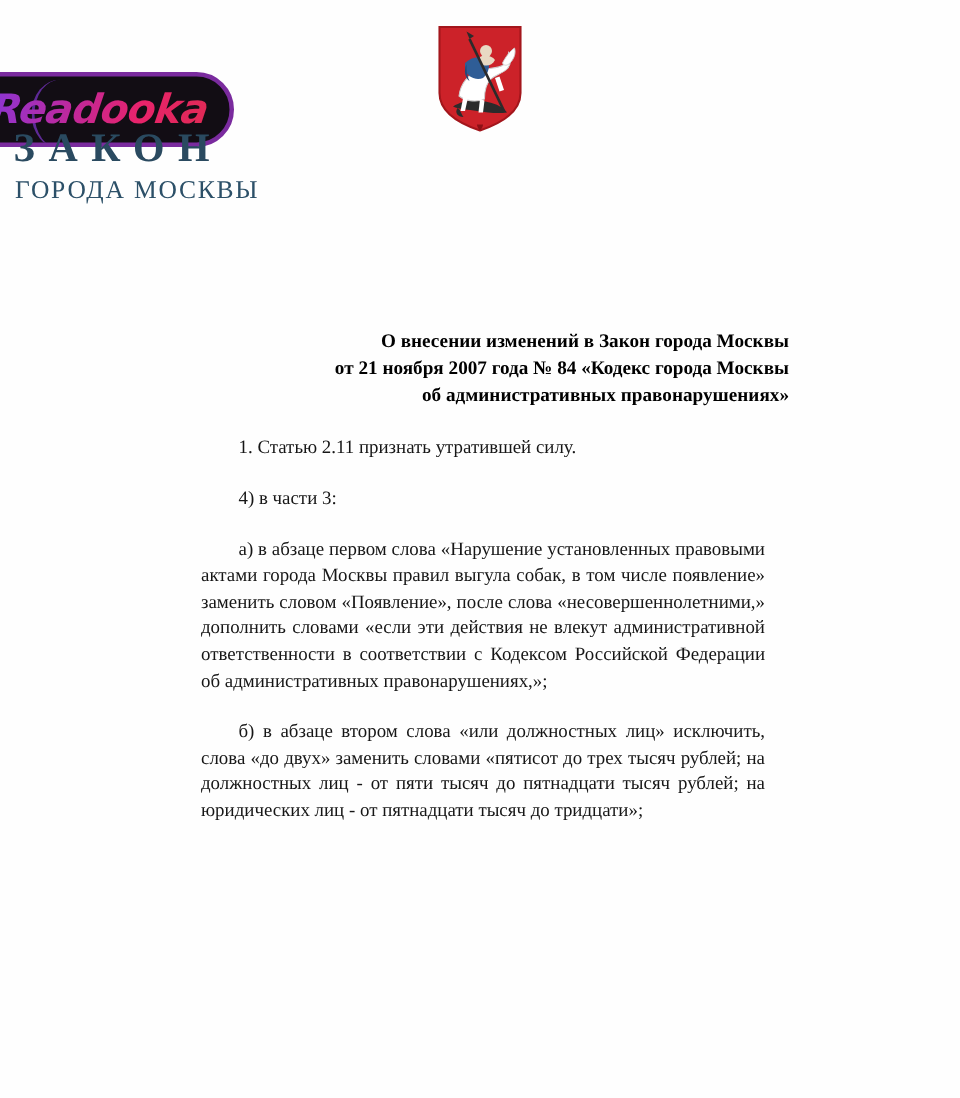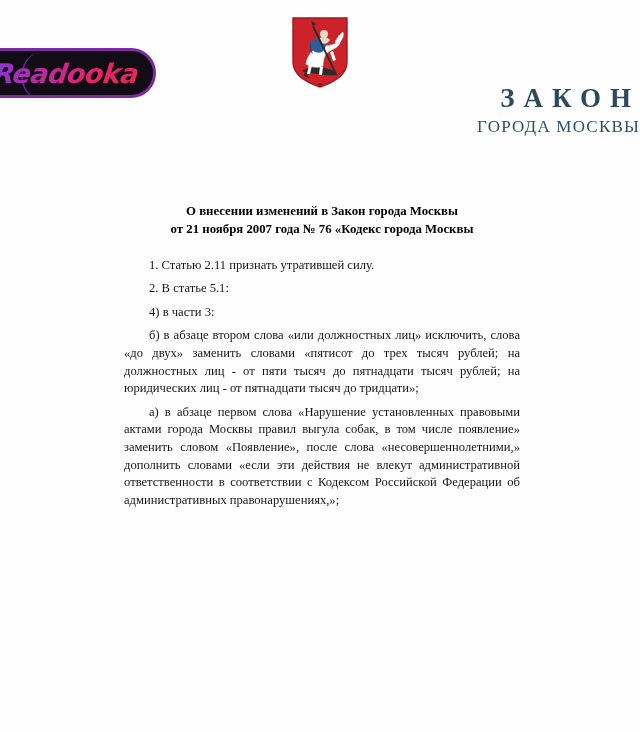--- a/index.html
+++ b/index.html
@@ -80,59 +80,60 @@
   .emblem {
     display: block;
   }
 
   
   .masthead {
     position: absolute;
     left: 0;
     right: 0;
     top: 84px;
-    text-align: right;
+    text-align: left;
   }
   .law-word {
     font-family: "Liberation Serif", "DejaVu Serif", serif;
     font-size: 27px;
     font-weight: 700;
     letter-spacing: 9px;
     color: #2a4a60;
     line-height: 1.05;
     text-indent: 9px;
   }
   .city-word {
     font-family: "Liberation Serif", "DejaVu Serif", serif;
     font-size: 17px;
     font-weight: 400;
     letter-spacing: 1.2px;
     color: #2c5068;
     margin-top: 5px;
+    padding-left: 10px;
   }
 
   
   .doc {
     position: absolute;
     left: 118px;
     top: 203px;
     width: 408px;
   }
   .doc-title {
-    text-align: center;
+    text-align: right;
     font-weight: 700;
     font-size: 12.8px;
     line-height: 17.8px;
     color: #000000;
-    margin: 0 0 18px 0;
+    margin: 16px 0 18px 0;
   }
   .doc-title div { white-space: nowrap; }
 
   .body-text p {
-    margin: 6px;
+    margin: 16px;
     font-size: 12.6px;
     line-height: 17.6px;
     text-align: justify;
     text-indent: 25px;
     color: #161616;
     hyphens: manual;
   }
 </style>
 </head>
 <body>
@@ -172,24 +173,24 @@
   </div>
 
   <div class="masthead">
     <div class="law-word">ЗАКОН</div>
     <div class="city-word">ГОРОДА МОСКВЫ</div>
   </div>
 
   <div class="doc">
     <div class="doc-title">
       <div>О внесении изменений в Закон города Москвы</div>
-      <div>от 21 ноября 2007 года № 76 «Кодекс города Москвы</div>
+      <div>от 21 ноября 2007 года № 84 «Кодекс города Москвы</div>
+      <div>об административных правонарушениях»</div>
     </div>
     <div class="body-text">
       <p>1. Статью 2.11 признать утратившей силу.</p>
-      <p>2. В статье 5.1:</p>
       <p>4) в части 3:</p>
+      <p>а) в абзаце первом слова «Нарушение установленных правовыми актами города Москвы правил выгула собак, в том числе появление» заменить словом «Появление», после слова «несовершеннолетними,» дополнить словами «если эти действия не влекут административной ответственности в соответствии с Кодексом Российской Федерации об административных правонарушениях,»;</p>
       <p>б) в абзаце втором слова «или должностных лиц» исключить, слова «до двух» заменить словами «пятисот до трех тысяч рублей; на должностных лиц - от пяти тысяч до пятнадцати тысяч рублей; на юридических лиц - от пятнадцати тысяч до тридцати»;</p>
-      <p>а) в абзаце первом слова «Нарушение установленных правовыми актами города Москвы правил выгула собак, в том числе появление» заменить словом «Появление», после слова «несовершеннолетними,» дополнить словами «если эти действия не влекут административной ответственности в соответствии с Кодексом Российской Федерации об административных правонарушениях,»;</p>
     </div>
   </div>
 
 </div>
 
 </body></html>

